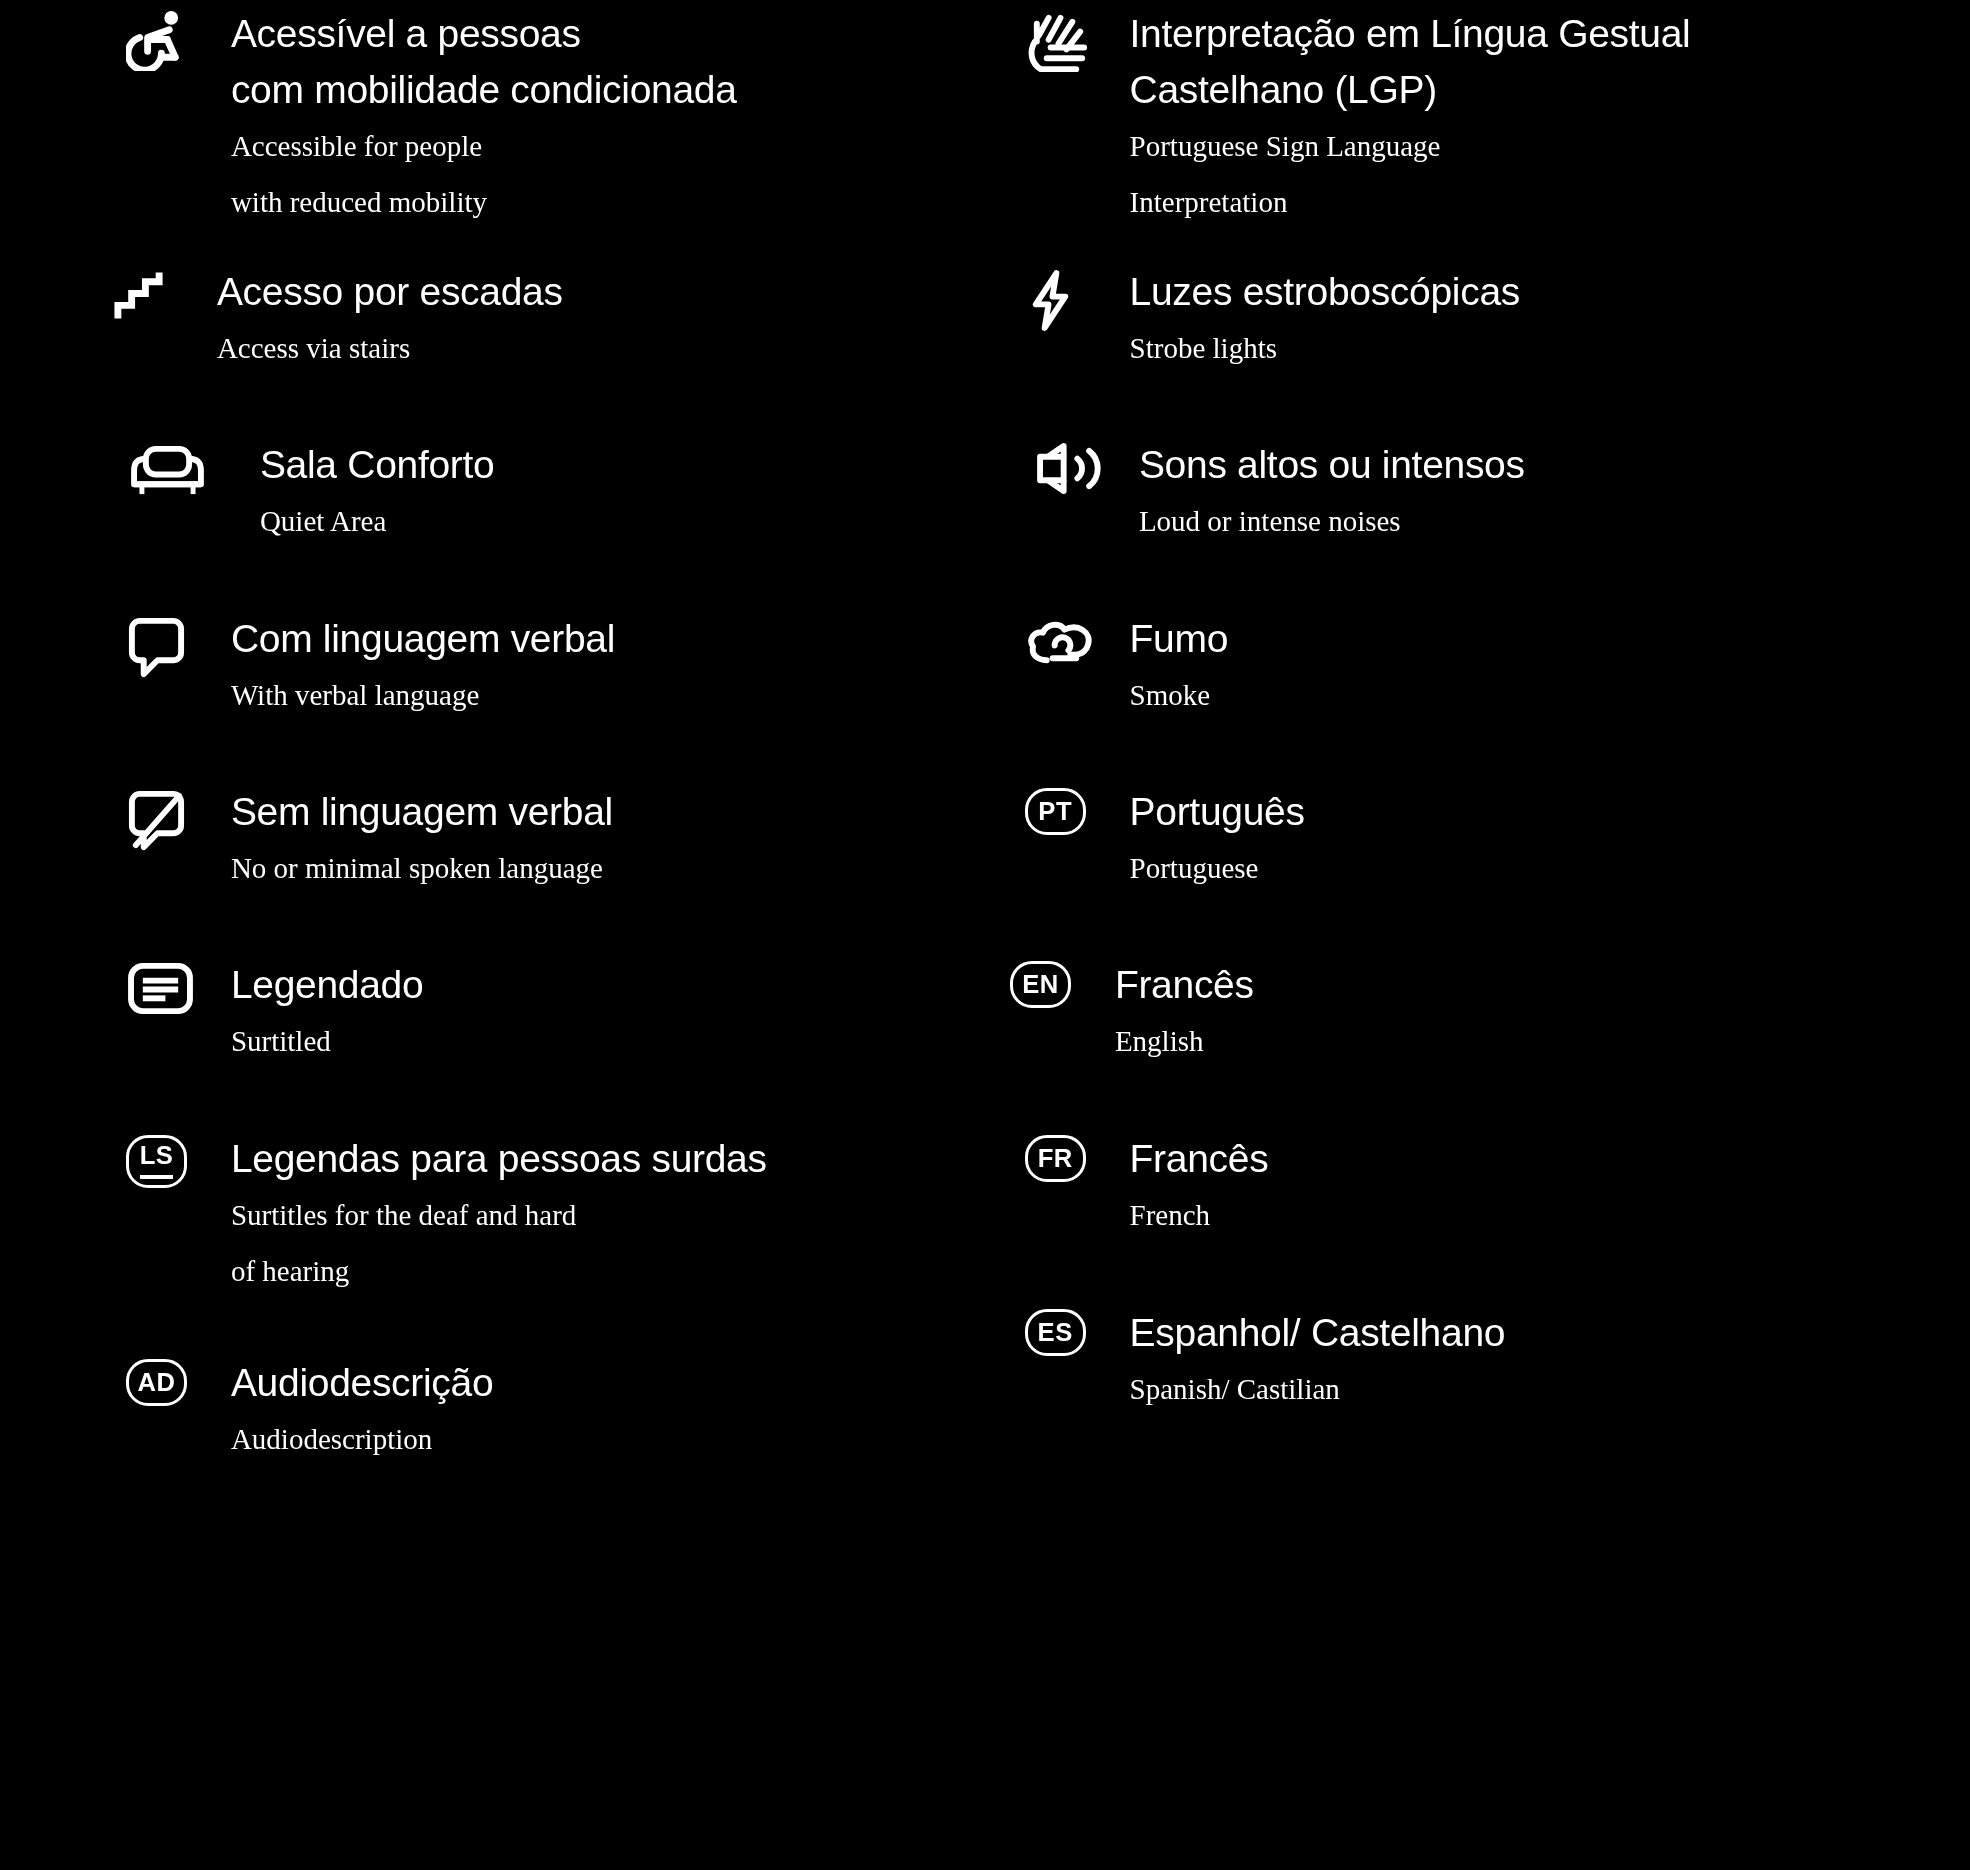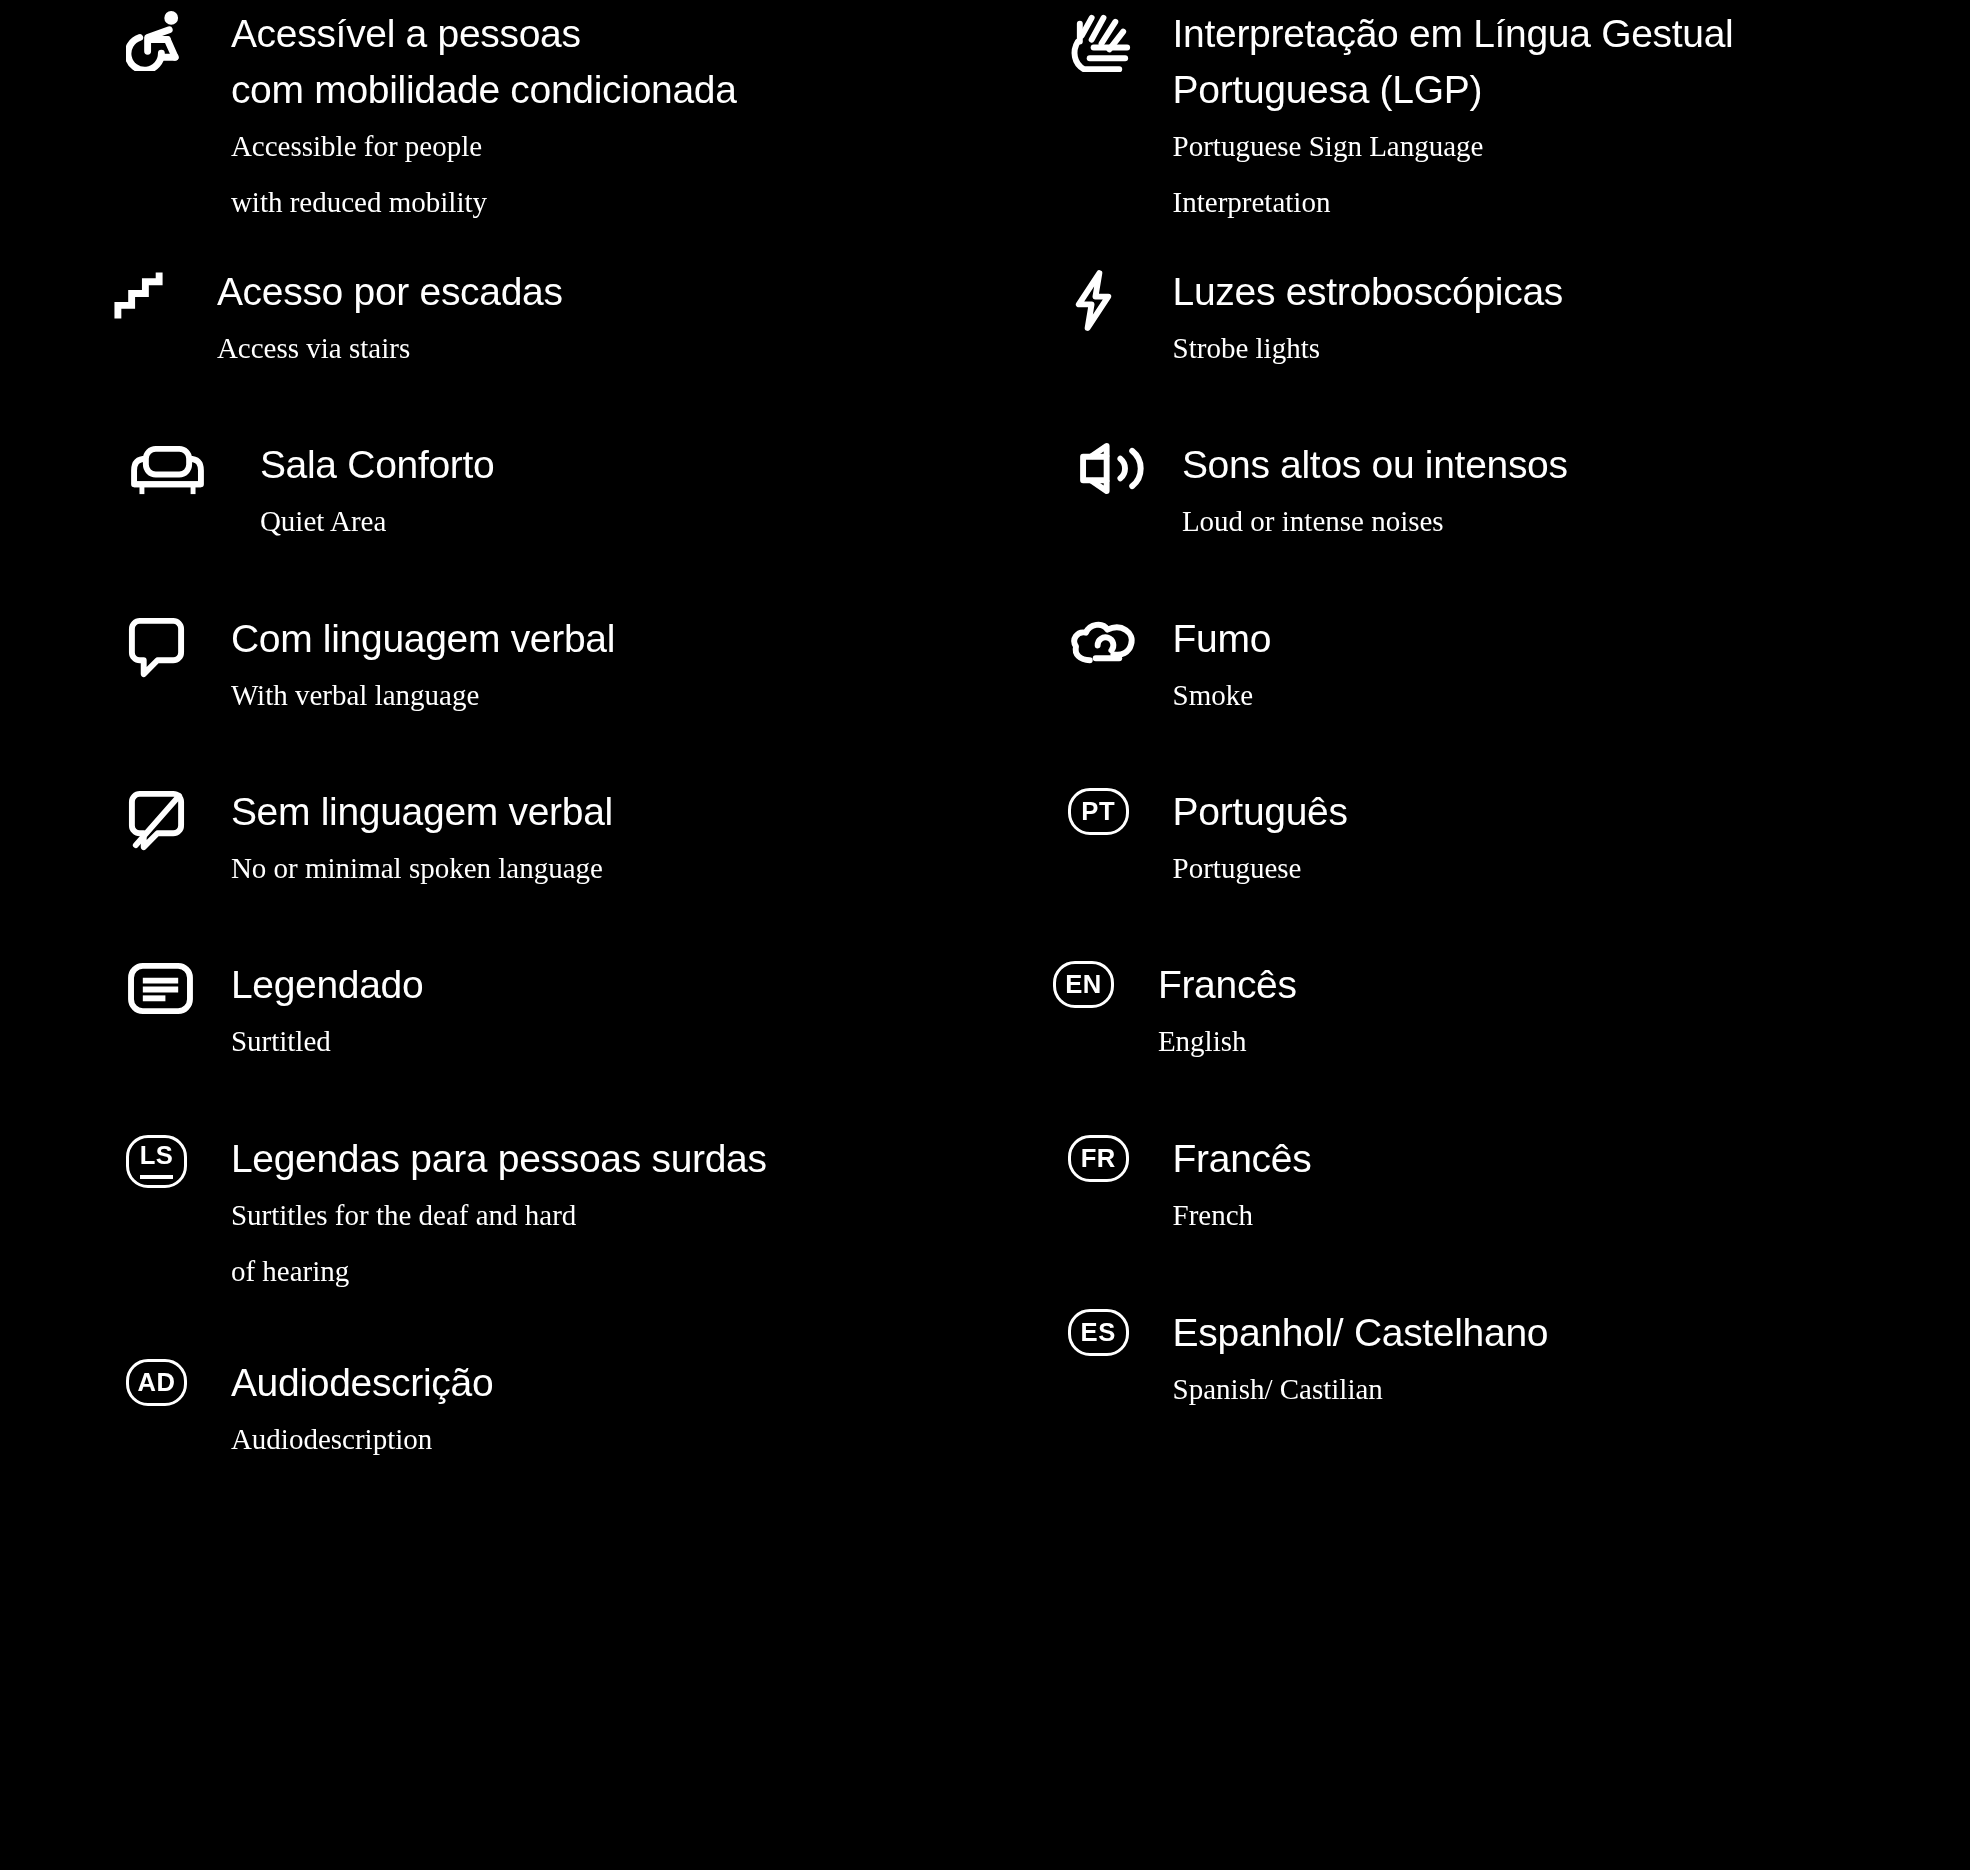--- a/index.html
+++ b/index.html
@@ -18,21 +18,20 @@
     position: relative;
     width: 1970px;
     height: 1871px;
     background: #000000;
     display: flex;
     flex-direction: row;
   }
   .column {
     position: relative;
     flex: 0 0 auto;
-    padding-left: 43px;
   }
   .column-left  { width: 1005px; }
   .column-right { width: 965px; }
 
   .legend-row {
     position: absolute;
     display: flex;
     flex-direction: row;
     align-items: flex-start;
   }
@@ -227,21 +226,21 @@
           <path d="M36 8 L24 30" stroke="#fff" stroke-width="6" stroke-linecap="round"></path>
           <path d="M48 12 L34 34" stroke="#fff" stroke-width="6" stroke-linecap="round"></path>
           <path d="M56 22 L42 40" stroke="#fff" stroke-width="6" stroke-linecap="round"></path>
           <path d="M10 32 C4 42 6 54 16 60 L52 60" stroke="#fff" stroke-width="6" stroke-linecap="round" fill="none"></path>
           <path d="M26 38 L60 38" stroke="#fff" stroke-width="6" stroke-linecap="round"></path>
           <path d="M22 49 L58 49" stroke="#fff" stroke-width="6" stroke-linecap="round"></path>
         </svg>
       </div>
       <div class="text-cell">
         <div class="label-pt">Interpretação em Língua Gestual
-Portuguesa (LGP)</div>
+Castelhano (LGP)</div>
         <div class="label-en">Portuguese Sign Language
 Interpretation</div>
       </div>
     </div>
 
     <div class="legend-row" style="top:264px; left:19.7px; width:926px;">
       <div class="icon-cell">
         <svg width="51" height="65" viewBox="0 0 52 66" fill="none">
           <path d="M32 5 L11 37 L24 37 L20 61 L41 29 L28 29 Z" stroke="#fff" stroke-width="6" stroke-linejoin="round" fill="none"></path>
         </svg>

